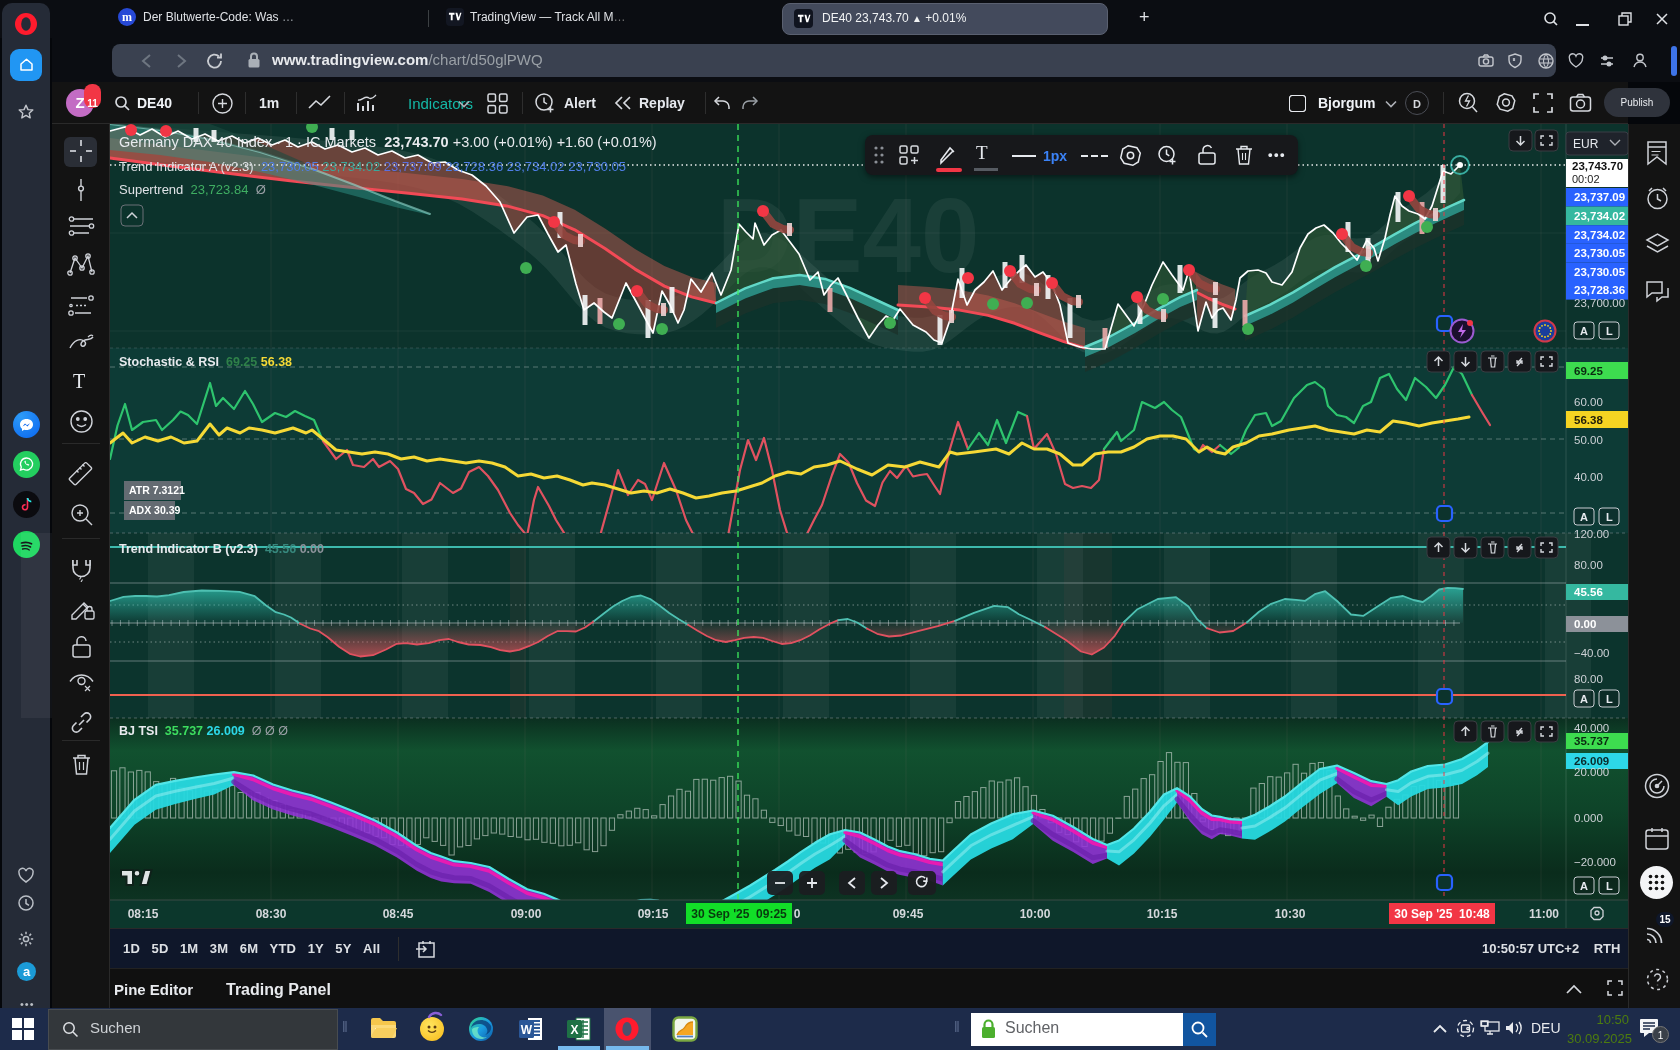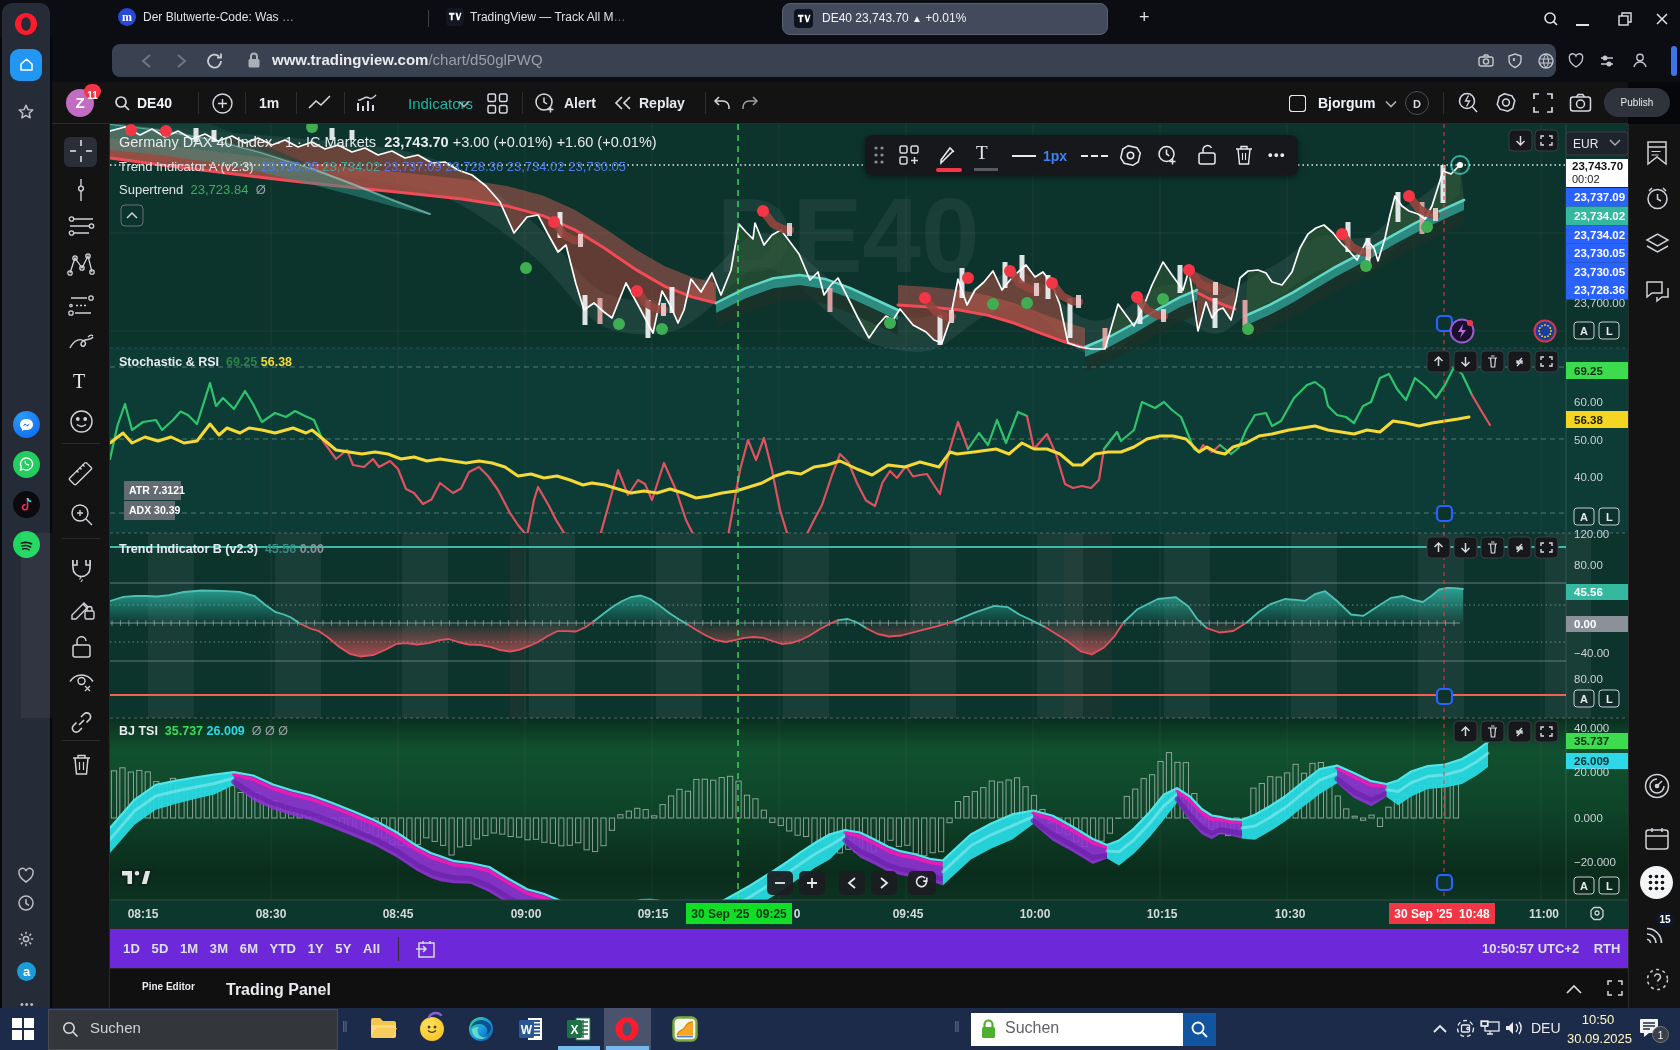--- a/index.html
+++ b/index.html
@@ -717,21 +717,21 @@
     <path d="M7 10V7a4.5 4.5 0 0 1 8.5-2"></path>
   </svg>
 <svg class="abs" style="left:1233px;top:143px" width="22" height="24" viewBox="0 0 22 24" fill="none" stroke="#e6e9ee" stroke-width="1.4">
     <path d="M3 6h16M8 6V3.5h6V6M5 6l1.5 15h9L17 6"></path>
     <path d="M9.5 10v7M12.5 10v7" stroke-width="1.1"></path>
   </svg>
 <div class="abs" style="left:1268px;top:147px;color:#e6e9ee;font-size:13px;letter-spacing:1.5px;font-weight:bold">•••</div>
 
 <div class="abs" style="left:52px;top:82px;width:1576px;height:42px;background:#131313;border-bottom:1px solid #2a2a2a"></div>
 <div class="abs" style="left:66px;top:89px;width:28px;height:28px;border-radius:50%;background:#c36cc4;color:#fff;font-size:15px;font-weight:bold;text-align:center;line-height:28px">Z</div>
-<div class="abs" style="left:84px;top:84px;min-width:17px;height:15px;border-radius:8px;background:#f23645;color:#fff;font-size:10px;font-weight:bold;text-align:center;line-height:15px;padding:4px 2px">11</div>
+<div class="abs" style="left:84px;top:84px;min-width:17px;height:15px;border-radius:8px;background:#f23645;color:#fff;font-size:10px;font-weight:bold;text-align:center;line-height:15px;padding:12px 2px">11</div>
 <svg class="abs" style="left:114px;top:95px" width="17" height="17" viewBox="0 0 17 17">
     <circle cx="7" cy="7" r="5" fill="none" stroke="#d6d9de" stroke-width="1.7"></circle>
     <path d="M10.8 10.8 15 15" stroke="#d6d9de" stroke-width="1.7"></path>
   </svg>
 <div class="abs" style="left:137px;top:95px;color:#f0f3f7;font-size:14px;font-weight:bold">DE40</div>
 <div class="abs" style="left:198px;top:92px;width:1px;height:22px;background:#2e2e2e"></div>
 <svg class="abs" style="left:211px;top:92px" width="23" height="23" viewBox="0 0 23 23">
     <circle cx="11.5" cy="11.5" r="9.5" fill="none" stroke="#d6d9de" stroke-width="1.4"></circle>
     <path d="M11.5 7v9M7 11.5h9" stroke="#d6d9de" stroke-width="1.4"></path>
   </svg>
@@ -933,32 +933,32 @@
     <path d="M4 22a14 14 0 0 1 4-10M8 22a9 9 0 0 1 3-6.5M13 22a4.5 4.5 0 0 1 2-3.5" stroke-width="0"></path>
     <path d="M3 14a9 9 0 0 1 9 9M3 8.5A14.5 14.5 0 0 1 17.5 23M3 19.5A3.5 3.5 0 0 1 6.5 23"></path>
   </svg>
 <div class="abs" style="left:1656px;top:912px;min-width:18px;height:15px;border-radius:8px;background:#0f172a;color:#fff;font-size:10px;font-weight:bold;text-align:center;line-height:15px">15</div>
 <svg class="abs" style="left:1644px;top:966px" width="27" height="27" viewBox="0 0 27 27" fill="none" stroke="#cfd2d8" stroke-width="1.5">
     <circle cx="13.5" cy="13.5" r="10" stroke-dasharray="3,3.5"></circle>
     <path d="M10.5 10.5a3 3 0 1 1 4.5 3c-1 .6-1.5 1-1.5 2M13.5 18.8v.5"></path>
     <path d="M20 4l.8 2 2-.8-.8 2 2 .8-2 .8.8 2-2-.8-.8 2" stroke-width="0"></path>
   </svg>
 
-<div class="abs" style="left:110px;top:928px;width:1518px;height:40px;background:#6d28d9;border-top:1px solid #2a2a2a">
+<div class="abs" style="left:110px;top:928px;width:1518px;height:40px;background:#0f172a;border-top:1px solid #2a2a2a">
  <div class="abs" style="left:13px;top:12px;color:#dde0e4;font-size:13px;font-weight:bold;letter-spacing:0.2px">1D&nbsp;&nbsp;&nbsp;5D&nbsp;&nbsp;&nbsp;1M&nbsp;&nbsp;&nbsp;3M&nbsp;&nbsp;&nbsp;6M&nbsp;&nbsp;&nbsp;YTD&nbsp;&nbsp;&nbsp;1Y&nbsp;&nbsp;&nbsp;5Y&nbsp;&nbsp;&nbsp;All</div>
  <div class="abs" style="left:288px;top:8px;width:1px;height:24px;background:#2e2e2e"></div>
  <svg class="abs" style="left:305px;top:9px" width="23" height="23" viewBox="0 0 23 23" fill="none" stroke="#d6d9de" stroke-width="1.5">
       <path d="M5 4h14v15H5z M5 8h14" stroke-width="0"></path>
       <path d="M8 3v3M15 3v3M4 5h15v14H4z"></path>
       <path d="M1 11h10M8 8l3 3-3 3"></path>
     </svg>
  <div class="abs" style="left:1372px;top:12px;color:#dde0e4;font-size:13px;font-weight:bold">10:50:57 UTC+2&nbsp;&nbsp;&nbsp;&nbsp;RTH</div>
 </div>
 <div class="abs" style="left:110px;top:968px;width:1518px;height:40px;background:#101010;border-top:1px solid #222">
- <div class="abs" style="left:32px;top:12px;color:#e8eaee;font-size:10px;font-weight:bold">Pine Editor</div>
+ <div class="abs" style="left:4px;top:12px;color:#e8eaee;font-size:15px;font-weight:bold">Pine Editor</div>
  <div class="abs" style="left:116px;top:12px;color:#e8eaee;font-size:16px;font-weight:bold">Trading Panel</div>
  <svg class="abs" style="left:1455px;top:14px" width="18" height="12" viewBox="0 0 18 12">
       <path d="M2 10 9 3l7 7" fill="none" stroke="#d6d9de" stroke-width="1.7"></path>
     </svg>
  <svg class="abs" style="left:1496px;top:10px" width="18" height="18" viewBox="0 0 18 18" fill="none" stroke="#d6d9de" stroke-width="1.5">
       <path d="M6 2H2v4M12 2h4v4M16 12v4h-4M2 12v4h4"></path>
     </svg>
 </div>
 
 <div class="abs" style="left:0;top:1008px;width:1680px;height:42px;background:#1d2b4a"></div>
@@ -1061,19 +1061,19 @@
     <rect x="5" y="2" width="14" height="9"></rect>
     <path d="M10 11v3M7 14h6"></path>
     <rect x="1" y="1" width="7" height="5" fill="#1d2b4a"></rect>
     <rect x="1.5" y="1.5" width="6" height="4.5"></rect>
   </svg>
 <svg class="abs" style="left:1505px;top:1020px" width="19" height="16" viewBox="0 0 19 16">
     <path d="M1 6h3l4-4v12l-4-4H1z" fill="#e8eaee"></path>
     <path d="M11 4a6 6 0 0 1 0 8M14 2a9.5 9.5 0 0 1 0 12" fill="none" stroke="#e8eaee" stroke-width="1.4"></path>
   </svg>
 <div class="abs" style="left:1531px;top:1020px;color:#e8eaee;font-size:14px">DEU</div>
-<div class="abs" style="left:1567px;top:1011px;width:62px;color:#fef9c3;font-size:13px;text-align:center;line-height:1.45">10:50<br>30.09.2025</div>
+<div class="abs" style="left:1567px;top:1011px;width:62px;color:#4d7c0f;font-size:13px;text-align:right;line-height:1.45">10:50<br>30.09.2025</div>
 <svg class="abs" style="left:1638px;top:1017px" width="22" height="22" viewBox="0 0 22 22">
     <rect x="2" y="2" width="18" height="14" rx="1" fill="#f4f5f7"></rect>
     <path d="M5 6h12M5 9h12M5 12h7" stroke="#1d2b4a" stroke-width="1.4"></path>
     <path d="M6 16v4l5-4z" fill="#f4f5f7"></path>
   </svg>
 <div class="abs" style="left:1652px;top:1026px;width:17px;height:17px;border-radius:50%;background:#3a4049;border:1px solid #777;color:#fff;font-size:10px;text-align:center;line-height:17px">1</div>
 
 </body></html>

